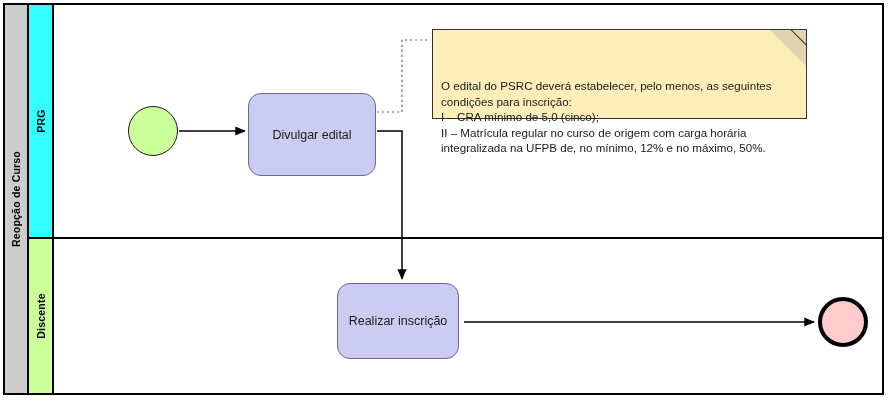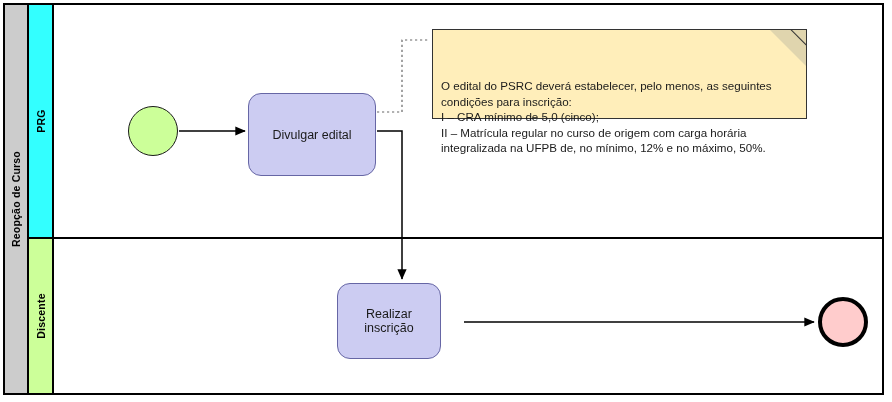--- a/index.html
+++ b/index.html
@@ -148,21 +148,21 @@
   }
   .task-divulgar {
     left: 248px;
     top: 93px;
     width: 128px;
     height: 83px;
   }
   .task-realizar {
     left: 337px;
     top: 283px;
-    width: 104px;
+    width: 122px;
     height: 76px;
   }
 
   
   #flows {
     position: absolute;
     left: 0;
     top: 0;
     width: 892px;
     height: 402px;

